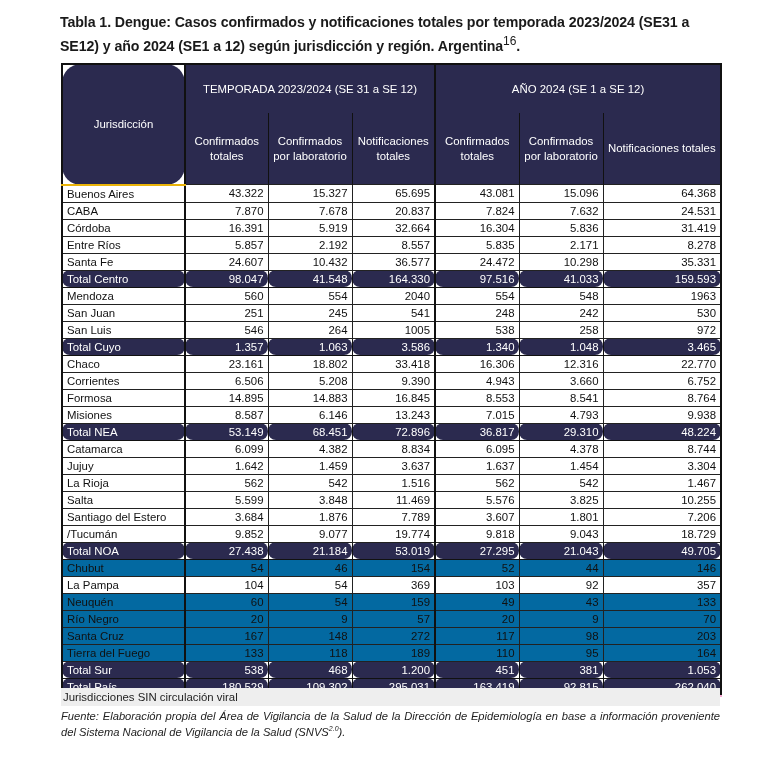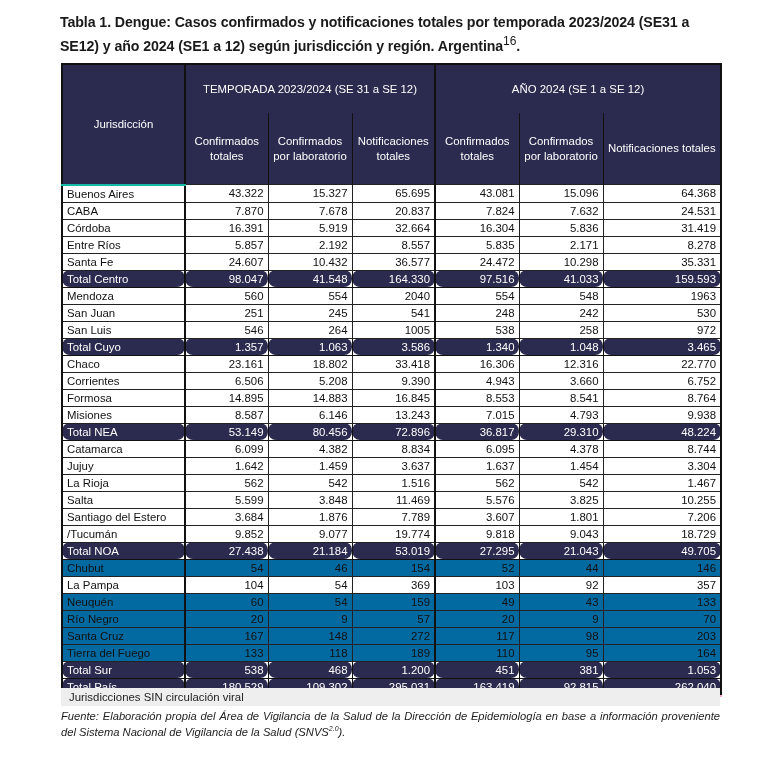--- a/index.html
+++ b/index.html
@@ -12,29 +12,29 @@
           border-collapse: collapse; table-layout: fixed; font-size: 11.4px; }
   col.c0 { width: 123px; } col.c1 { width: 83px; } col.c2 { width: 84px; } col.c3 { width: 83px; }
   col.c4 { width: 84px; } col.c5 { width: 84px; } col.c6 { width: 118px; }
   th { background: #2b2a4f; color: #ffffff; font-weight: normal; text-align: center;
        border-left: 2px solid #111; border-right: 2px solid #111; padding: 11px 2px; line-height: 15px; }
   thead tr.r1 th { height: 26px; border-top: 2px solid #111; }
   thead tr.r1 th.group { border-bottom: none; }
   thead tr.r2 th { height: 49px; border-left: 1px solid #111; border-right: 1px solid #111; }
   thead tr.r2 th.first-in-group { border-left: 2px solid #111; }
   thead tr.r2 th.last-in-group { border-right: 2px solid #111; }
-  thead th.jur { border-right: 2px solid #111; border-bottom: 2px solid #14b8a6; }
+  thead th.jur { border-right: 2px solid #111; border-bottom: 2px solid #eab308; border-radius: 19px; }
   td { height: 16px; padding: 0 4px; border: 1px solid #222; text-align: right; line-height: 16px; white-space: nowrap; }
   td.name { text-align: left; border-left: 2px solid #111; border-right: 2px solid #111; }
   td.c3, td.c6 { border-right: 2px solid #111; }
   tr.total td { background: #2b2a4f; color: #ffffff; border-color: #111; border-radius: 8px; }
   tr.nocirc td { background: #0369a1; }
   tbody tr:last-child td { border-bottom: 2px solid #f9a8d4; }
   .legend { position: absolute; left: 61px; top: 688px; width: 659px; height: 18px;
-            background: #eeeeee; font-size: 11.4px; line-height: 18px; padding-left: 8px; box-sizing: border-box; color: #222; }
+            background: #eeeeee; font-size: 11.4px; line-height: 18px; padding-left: 2px; box-sizing: border-box; color: #222; }
   .source { position: absolute; left: 61px; top: 708px; width: 659px; font-size: 11.2px;
             font-style: italic; line-height: 16px; text-align: justify; text-align-last: left; color: #222; }
   .source sup { font-size: 7px; vertical-align: 5px; line-height: 0; }
 </style>
 </head>
 <body>
 
 <div class="title"><span>Tabla 1. Dengue: Casos confirmados y notificaciones totales por temporada 2023/2024 (SE31 a SE12) y año 2024 (SE1 a 12) según jurisdicción y región. Argentina</span><sup>16</sup><span>.</span></div>
 
 <table>
@@ -185,21 +185,21 @@
         <td class="c1">8.587</td>
         <td class="c2">6.146</td>
         <td class="c3">13.243</td>
         <td class="c4">7.015</td>
         <td class="c5">4.793</td>
         <td class="c6">9.938</td>
       </tr>
       <tr class="total">
         <td class="name">Total NEA</td>
         <td class="c1">53.149</td>
-        <td class="c2">80.456</td>
+        <td class="c2">68.451</td>
         <td class="c3">72.896</td>
         <td class="c4">36.817</td>
         <td class="c5">29.310</td>
         <td class="c6">48.224</td>
       </tr>
       <tr>
         <td class="name">Catamarca</td>
         <td class="c1">6.099</td>
         <td class="c2">4.382</td>
         <td class="c3">8.834</td>

